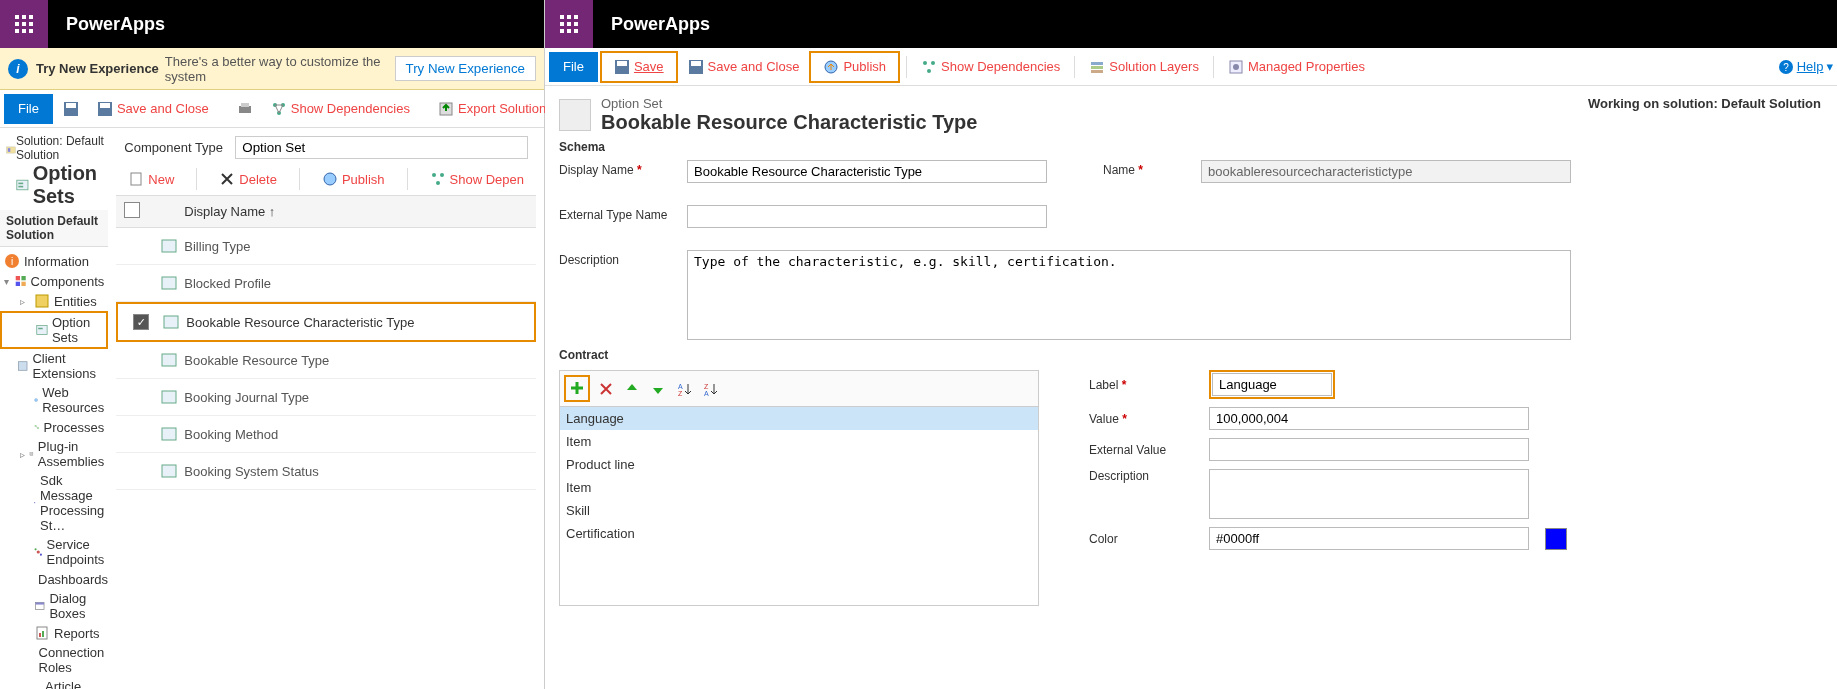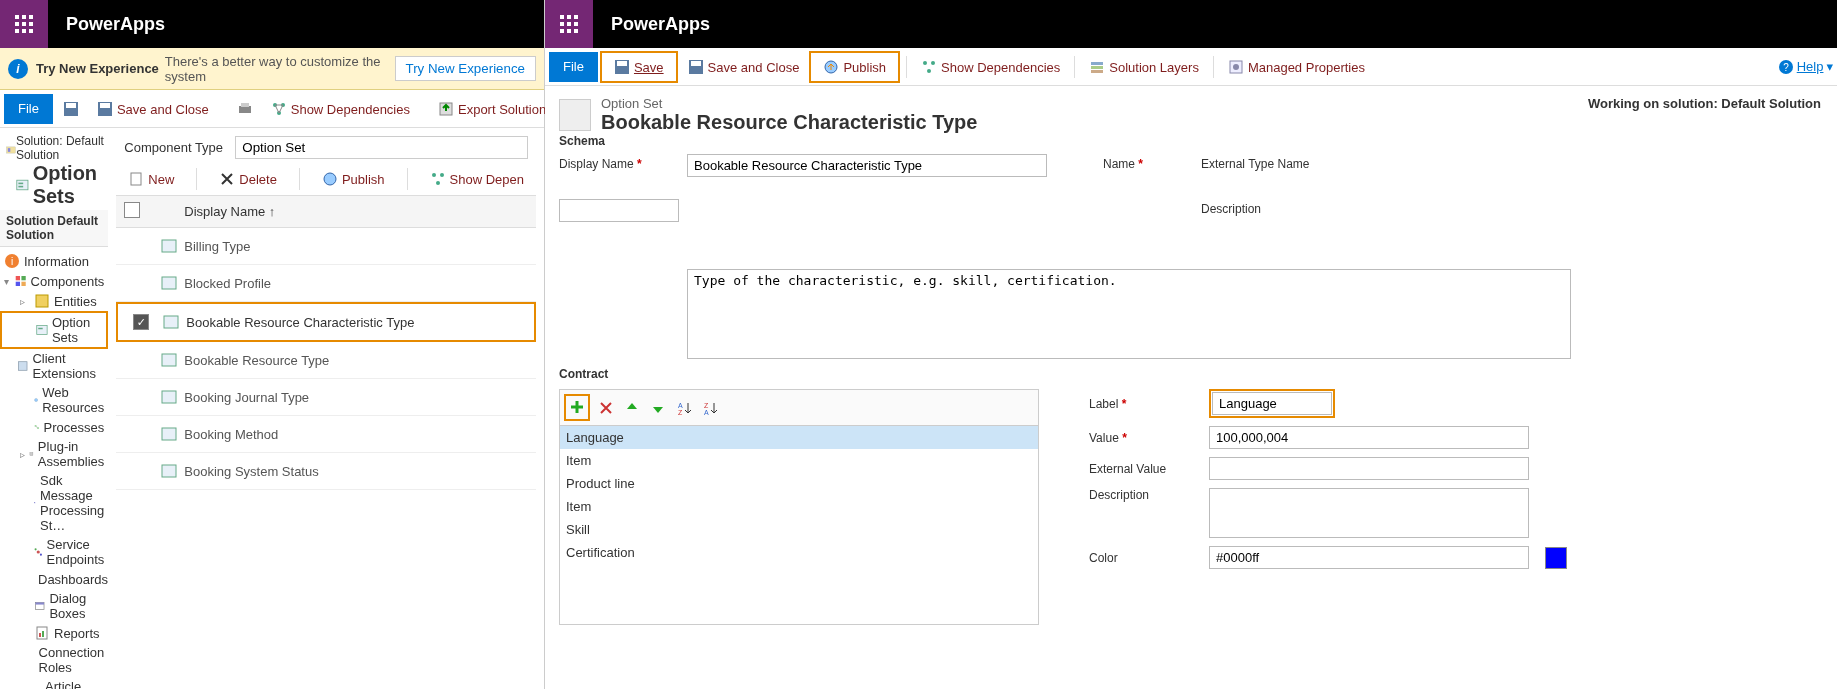--- a/index.html
+++ b/index.html
@@ -17,21 +17,21 @@
 
 .banner { height: 42px; background: #fff4ce; display: flex; align-items: center; padding: 0 8px; border-bottom: 1px solid #e0d080; }
 .banner-icon { width: 20px; height: 20px; border-radius: 50%; background: #0078d4; color: #fff; display: flex; align-items: center; justify-content: center; font-weight: bold; font-style: italic; margin-right: 8px; font-size: 12px; }
 .banner-title { font-weight: bold; margin-right: 6px; }
 .banner-text { color: #555; flex: 1; }
 .banner-btn { background: #fff; border: 1px solid #ccc; padding: 4px 10px; cursor: pointer; color: #0078d4; }
 
 
 .toolbar { height: 38px; background: #fff; display: flex; align-items: center; border-bottom: 1px solid #ddd; padding: 0 4px; gap: 2px; }
 .file-btn { background: #0078d4; color: #fff; padding: 6px 14px; font-size: 13px; border: none; cursor: pointer; height: 30px; }
-.tbtn { display: inline-flex; align-items: flex-end; gap: 4px; padding: 4px 8px; background: none; border: none; cursor: pointer; color: #7f1d1d; font-size: 13px; white-space: nowrap; }
+.tbtn { display: inline-flex; align-items: center; gap: 4px; padding: 4px 8px; background: none; border: none; cursor: pointer; color: #ef4444; font-size: 13px; white-space: nowrap; }
 .tsep { width: 1px; height: 22px; background: #ddd; margin: 0 4px; }
 .highlight-box { border: 2px solid #e68a00; padding: 2px 4px; }
 .toolbar-right { margin-left: auto; display: flex; align-items: center; }
 .help-link { color: #0078d4; cursor: pointer; display:flex; align-items:center; gap:3px;}
 
 
 .ico { width: 16px; height: 16px; display: inline-block; }
 .lc-solution-label { font-size: 12px; color: #333; padding-left: 48px; }
 .sol-header { font-weight: bold; padding: 4px 6px; background: #f7f7f7; border-bottom: 1px solid #ddd; font-size: 12px;}
 .tree { padding: 4px 0; font-size: 13px; }
@@ -64,21 +64,21 @@
 .grid-row.hl { border: 2px solid #e68a00; }
 
 
 .editor-top { padding: 10px 14px 0 14px; }
 .editor-title-row { display: flex; align-items: center; gap: 10px; }
 .editor-title-row .big-ico { width: 32px; height: 32px; background: #eee; border: 1px solid #ccc; }
 .editor-subtitle { color: #666; font-size: 13px; }
 .editor-title { font-size: 20px; font-weight: bold; }
 .working-on { position: absolute; right: 16px; top: 10px; font-weight: bold; font-size: 13px; }
 
-.section-label { font-weight: bold; font-size: 12px; }
+.section-label { font-weight: bold; font-size: 12px; margin-top: 6px; }
 .form-grid { display: grid; grid-template-columns: 120px 360px 40px 90px 370px; gap: 22px 8px; align-items: start; padding-top: 6px; }
 .form-grid label { font-size: 12px; color: #333; padding-top: 3px; }
 .req { color: #c00; font-weight: bold; }
 .form-grid input[type=text] { border: 1px solid #bbb; padding: 3px 6px; width: 100%; font-size: 13px; }
 .form-grid textarea { border: 1px solid #bbb; padding: 3px 6px; width: 100%; font-size: 13px; height: 90px; resize: none; }
 .readonly-input { background: #f2f2f2; color: #666; }
 
 .options-area { display: flex; gap: 50px; margin-top: 8px; padding: 0 14px; }
 .options-left { width: 480px; }
 .options-toolbar { display: flex; align-items: center; gap: 6px; border: 1px solid #ccc; border-bottom: none; padding: 4px; background: #fafafa; }
@@ -518,29 +518,30 @@
         <div class="editor-subtitle">Option Set</div>
         <div class="editor-title">Bookable Resource Characteristic Type</div>
       </div>
     </div>
     <div class="section-label">Schema</div>
     <div class="form-grid">
       <label><span>Display Name</span> <span class="req">*</span></label>
       <input type="text" value="Bookable Resource Characteristic Type" style="">
       <div></div>
       <label><span>Name</span> <span class="req">*</span></label>
+      <input type="text" class="readonly-input" readonly="" value="bookableresourcecharacteristictype" style="">
 
       <label>External Type Name</label>
       <input type="text" style="">
       <div></div>
         <div></div>
         <div></div>
 
       <label>Description</label>
-      <textarea style="grid-column: 2 / 6; margin-top: 25px;">Type of the characteristic, e.g. skill, certification.</textarea>
+      <textarea style="grid-column: 2 / 6;">Type of the characteristic, e.g. skill, certification.</textarea>
     </div>
 
     <div class="section-label" style="margin-top:8px;">Contract</div>
   </div>
 
   <div class="options-area">
     <div class="options-left">
       <div class="options-toolbar">
         <span class="opt-add-hl"><button class="tbtn" style="padding:2px">
               <svg class="ico" viewBox="0 0 16 16">

